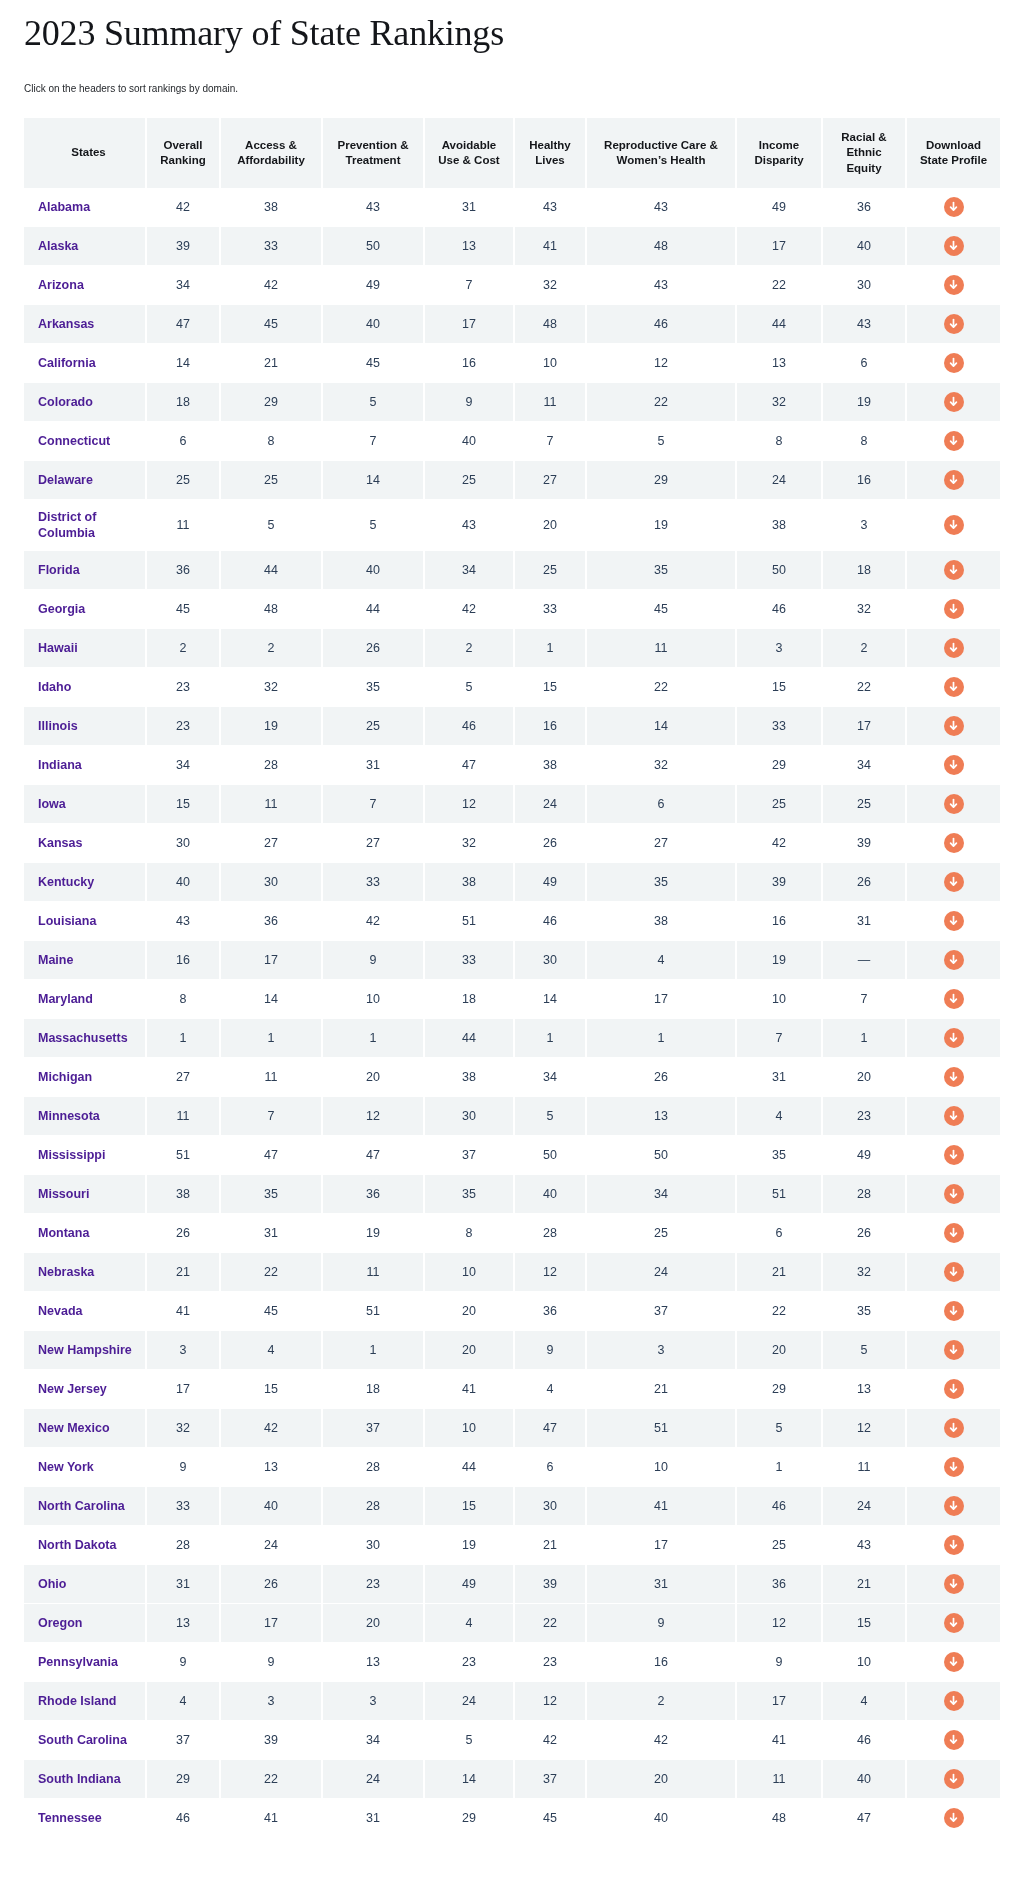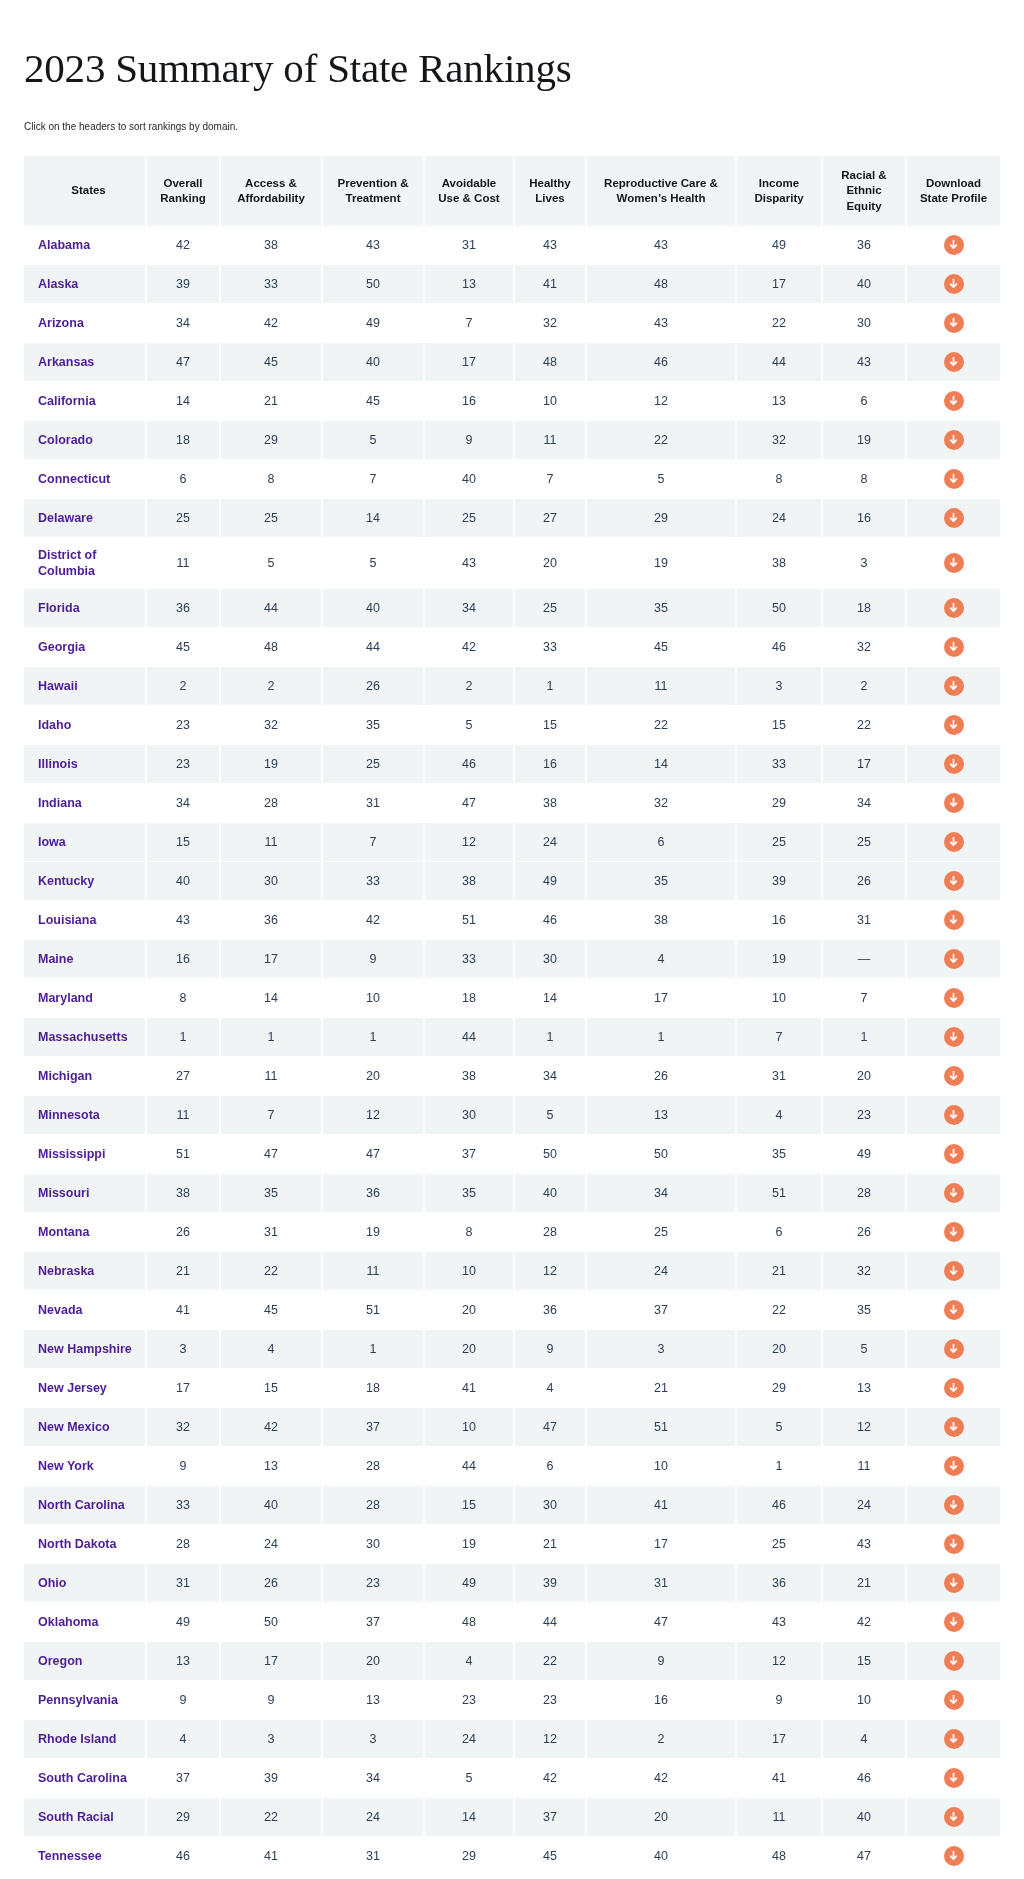--- a/index.html
+++ b/index.html
@@ -13,25 +13,25 @@
     color: #1c1c1c;
     -webkit-font-smoothing: antialiased;
   }
   .page {
     width: 1024px;
     box-sizing: border-box;
     padding: 0 24px 0 24px;
   }
   .page-title {
     font-family: "Liberation Serif", serif;
-    font-size: 41px;
+    font-size: 36px;
     font-weight: 400;
     letter-spacing: -0.2px;
     color: #14161a;
-    margin: 44px 0 0 0;
+    margin: 12px 0 0 0;
     line-height: 1.2;
   }
   .subtitle {
     font-size: 10px;
     color: #25282c;
     margin: 26px 0 0 0;
     line-height: 1.5;
   }
   .table-wrap {
     margin-top: 22px;
@@ -421,20 +421,37 @@
             <td>6</td>
             <td>25</td>
             <td>25</td>
             <td><span class="dl-btn"><span class="dl-circle" style="background:#ef7d55">
                   <svg width="11" height="12" viewBox="0 0 11 12" aria-hidden="true">
                     <path d="M5.5 1.6 V8.4" stroke="#ffffff" stroke-width="1.7" stroke-linecap="round" fill="none"></path>
                     <path d="M2.6 6.1 L5.5 9.2 L8.4 6.1" stroke="#ffffff" stroke-width="1.7" stroke-linecap="round" stroke-linejoin="round" fill="none"></path>
                   </svg>
                 </span></span></td>
           </tr>
+          <tr class="odd">
+            <td class="state-cell">Kansas</td>
+            <td>30</td>
+            <td>27</td>
+            <td>27</td>
+            <td>32</td>
+            <td>26</td>
+            <td>27</td>
+            <td>42</td>
+            <td>39</td>
+            <td><span class="dl-btn"><span class="dl-circle" style="background:#ef7d55">
+                  <svg width="11" height="12" viewBox="0 0 11 12" aria-hidden="true">
+                    <path d="M5.5 1.6 V8.4" stroke="#ffffff" stroke-width="1.7" stroke-linecap="round" fill="none"></path>
+                    <path d="M2.6 6.1 L5.5 9.2 L8.4 6.1" stroke="#ffffff" stroke-width="1.7" stroke-linecap="round" stroke-linejoin="round" fill="none"></path>
+                  </svg>
+                </span></span></td>
+          </tr>
           <tr class="even">
             <td class="state-cell">Kentucky</td>
             <td>40</td>
             <td>30</td>
             <td>33</td>
             <td>38</td>
             <td>49</td>
             <td>35</td>
             <td>39</td>
             <td>26</td>
@@ -744,37 +761,20 @@
             <td>31</td>
             <td>36</td>
             <td>21</td>
             <td><span class="dl-btn"><span class="dl-circle" style="background:#ef7d55">
                   <svg width="11" height="12" viewBox="0 0 11 12" aria-hidden="true">
                     <path d="M5.5 1.6 V8.4" stroke="#ffffff" stroke-width="1.7" stroke-linecap="round" fill="none"></path>
                     <path d="M2.6 6.1 L5.5 9.2 L8.4 6.1" stroke="#ffffff" stroke-width="1.7" stroke-linecap="round" stroke-linejoin="round" fill="none"></path>
                   </svg>
                 </span></span></td>
           </tr>
-          <tr class="odd">
-            <td class="state-cell">Oklahoma</td>
-            <td>49</td>
-            <td>50</td>
-            <td>37</td>
-            <td>48</td>
-            <td>44</td>
-            <td>47</td>
-            <td>43</td>
-            <td>42</td>
-            <td><span class="dl-btn"><span class="dl-circle" style="background:#ef7d55">
-                  <svg width="11" height="12" viewBox="0 0 11 12" aria-hidden="true">
-                    <path d="M5.5 1.6 V8.4" stroke="#ffffff" stroke-width="1.7" stroke-linecap="round" fill="none"></path>
-                    <path d="M2.6 6.1 L5.5 9.2 L8.4 6.1" stroke="#ffffff" stroke-width="1.7" stroke-linecap="round" stroke-linejoin="round" fill="none"></path>
-                  </svg>
-                </span></span></td>
-          </tr>
           <tr class="even">
             <td class="state-cell">Oregon</td>
             <td>13</td>
             <td>17</td>
             <td>20</td>
             <td>4</td>
             <td>22</td>
             <td>9</td>
             <td>12</td>
             <td>15</td>
@@ -830,21 +830,21 @@
             <td>41</td>
             <td>46</td>
             <td><span class="dl-btn"><span class="dl-circle" style="background:#ef7d55">
                   <svg width="11" height="12" viewBox="0 0 11 12" aria-hidden="true">
                     <path d="M5.5 1.6 V8.4" stroke="#ffffff" stroke-width="1.7" stroke-linecap="round" fill="none"></path>
                     <path d="M2.6 6.1 L5.5 9.2 L8.4 6.1" stroke="#ffffff" stroke-width="1.7" stroke-linecap="round" stroke-linejoin="round" fill="none"></path>
                   </svg>
                 </span></span></td>
           </tr>
           <tr class="even">
-            <td class="state-cell">South Racial</td>
+            <td class="state-cell">South Indiana</td>
             <td>29</td>
             <td>22</td>
             <td>24</td>
             <td>14</td>
             <td>37</td>
             <td>20</td>
             <td>11</td>
             <td>40</td>
             <td><span class="dl-btn"><span class="dl-circle" style="background:#ef7d55">
                   <svg width="11" height="12" viewBox="0 0 11 12" aria-hidden="true">

